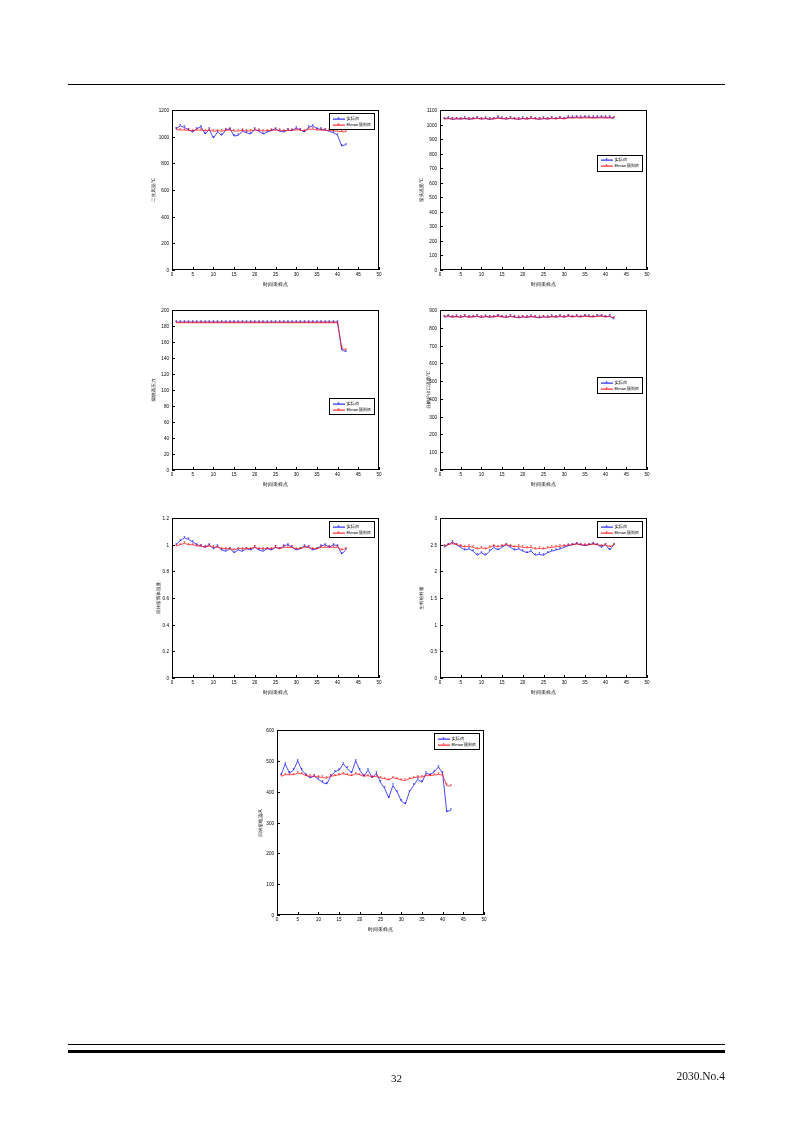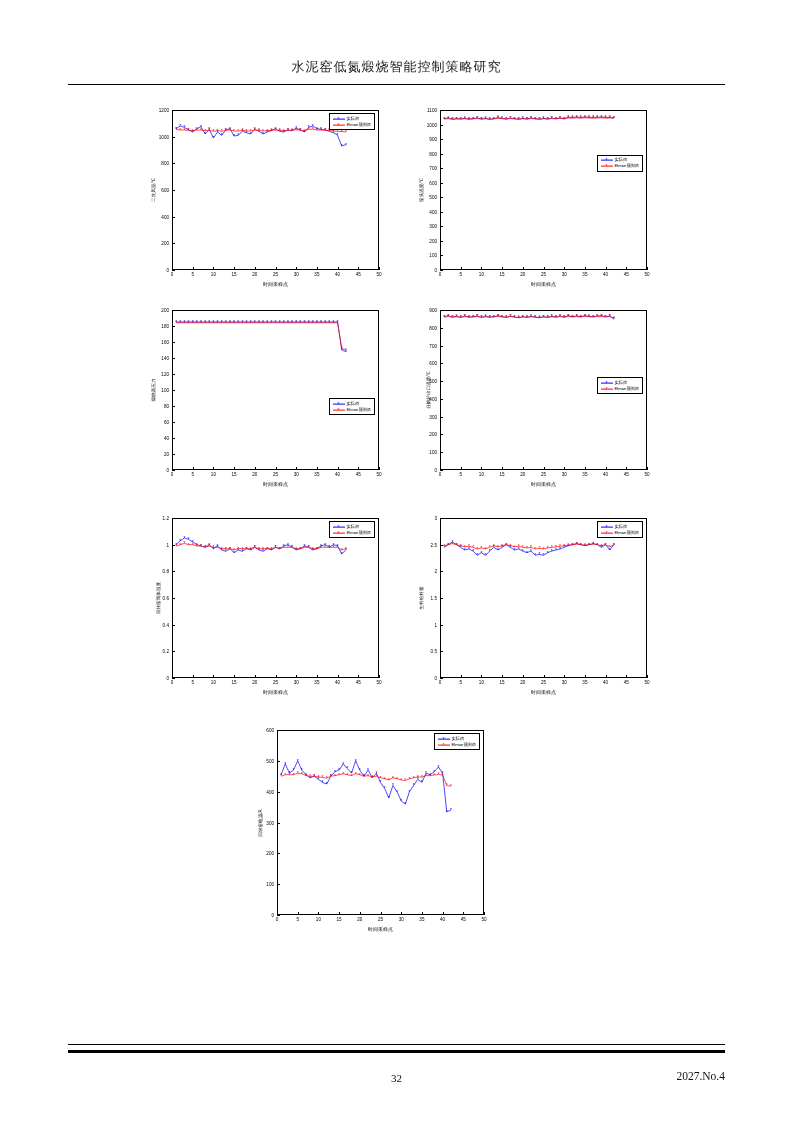--- a/index.html
+++ b/index.html
@@ -190,21 +190,20 @@
     font-size: 11.5px;
     color: #111;
   }
   svg.series { position: absolute; left: 0; top: 0; overflow: visible; }
 </style>
 </head>
 <body>
 
 <div class="page">
 
-  <div class="header-title">水泥窑低氮煅烧智能控制策略研究</div>
   <div class="header-rule"></div>
 
   <div class="figure-area">
     <div class="chart" style="left:172px; top:10px; width:207px; height:160px;">
         <div class="plot-box"></div>
         <div class="tickmark-x" style="left: 0px;"></div>
         <div class="xtick" style="left: 0px;">0</div>
         <div class="tickmark-x" style="left: 20.7px;"></div>
         <div class="xtick" style="left: 20.7px;">5</div>
         <div class="tickmark-x" style="left: 41.4px;"></div>
@@ -1239,15 +1238,15 @@
             <span>Elman预测值</span>
           </div>
         </div>
       </div>
   </div>
 
 
   <div class="footer-rule-top"></div>
   <div class="footer-rule-thick"></div>
   <div class="footer-page">32</div>
-  <div class="footer-issue">2027.No.4</div>
+  <div class="footer-issue">2030.No.4</div>
 
 </div>
 
 </body></html>

